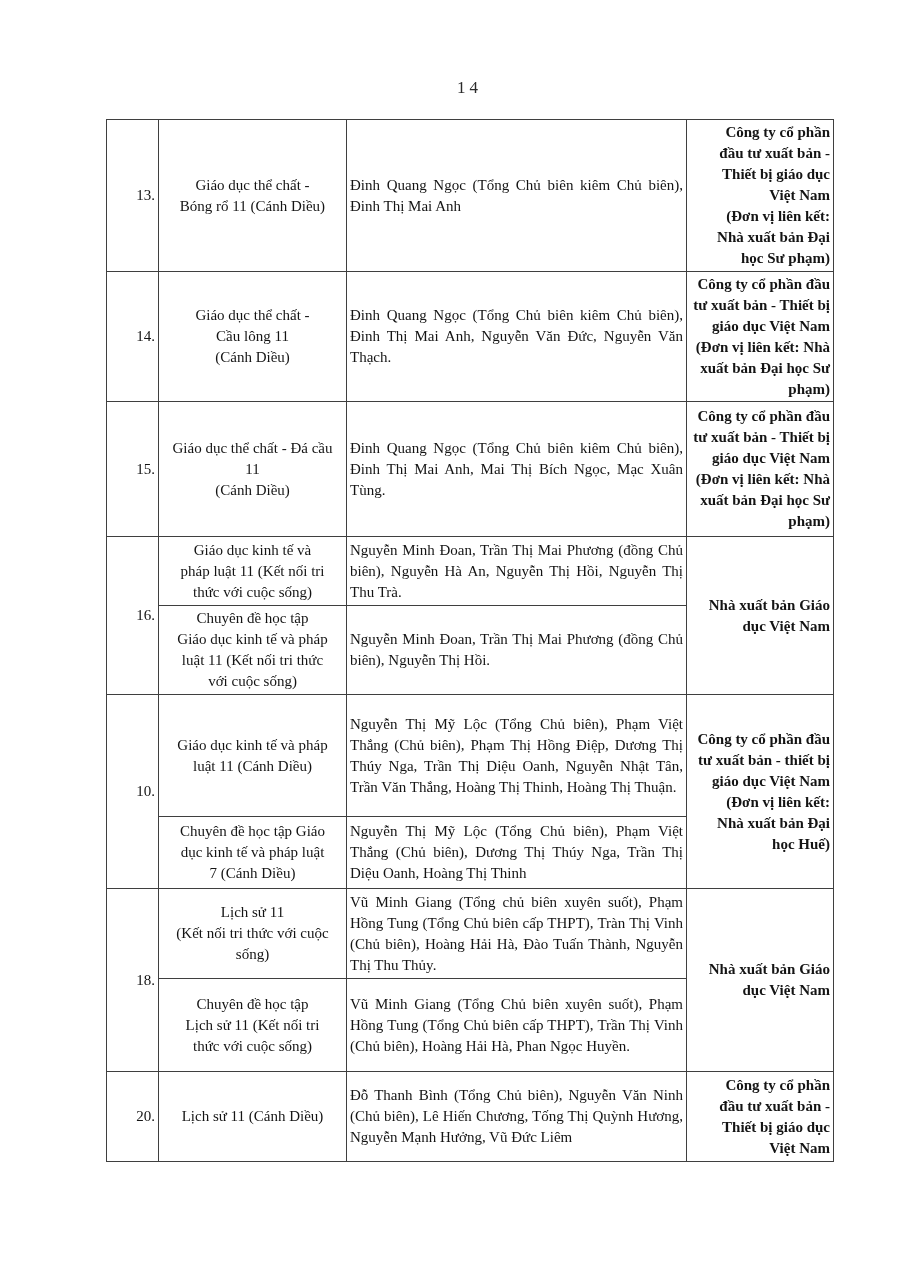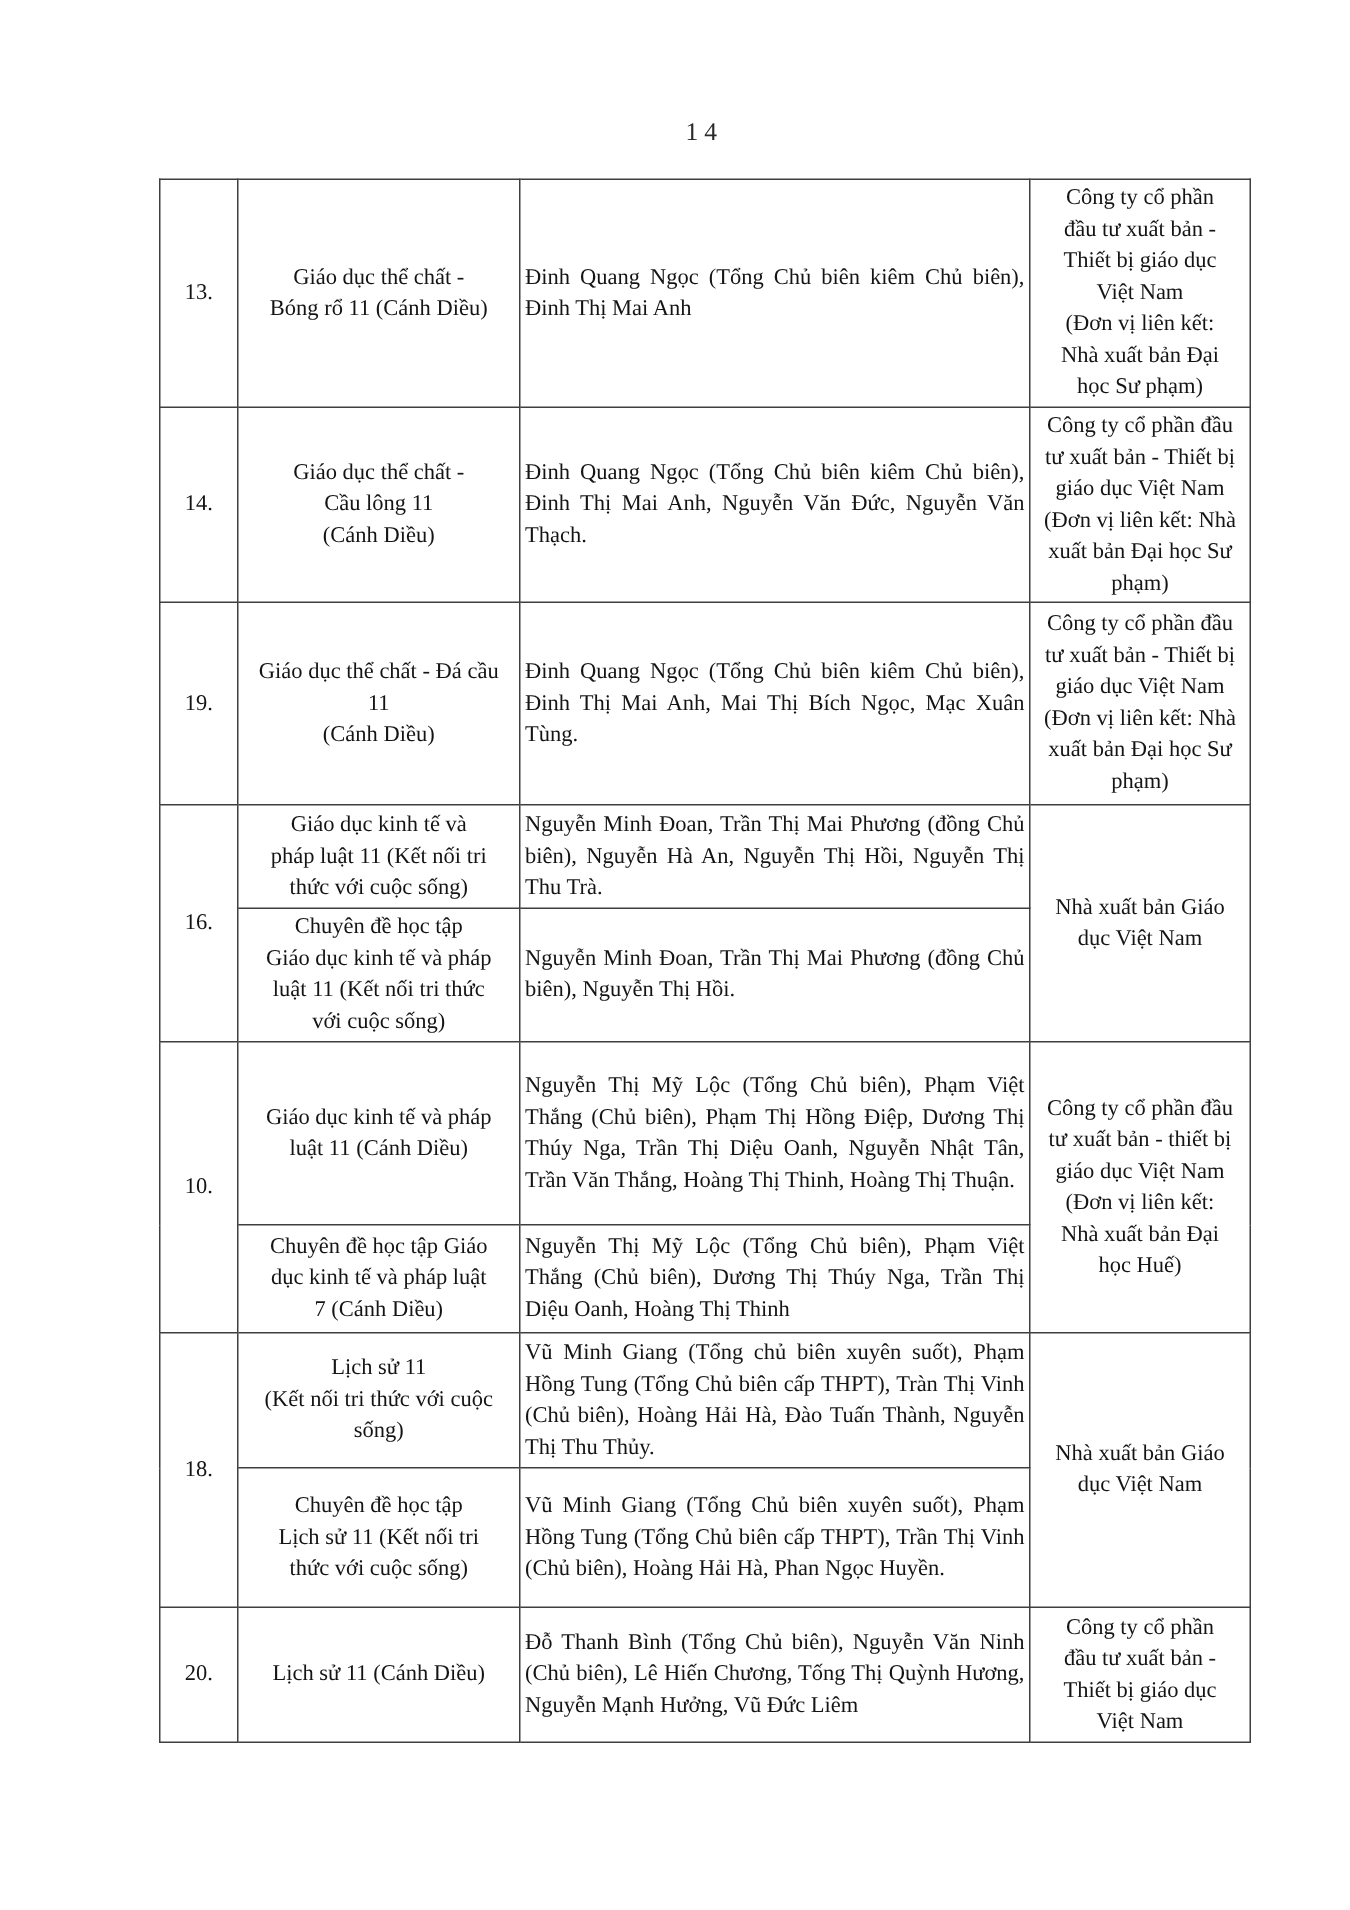--- a/index.html
+++ b/index.html
@@ -29,24 +29,24 @@
   }
   table.booklist td {
     border:1px solid #3f3f3f;
     vertical-align:middle;
     font-size:15px;
     line-height:21px;
     padding:1px 3px;
     color:#141414;
     overflow:hidden;
   }
-  td.num { text-align:center; padding:1px 0; }
+  td.num { text-align:right; padding:1px 0; }
   td.title { white-space:pre-line; text-align:center; }
   td.authors { text-align:justify; }
-  td.publisher { white-space:pre-line; text-align:center; }
+  td.publisher { white-space:pre-line; text-align:right;font-weight:bold; }
   
   tr.h152 { height:152px; }
   tr.h130 { height:130px; }
   tr.h135 { height:135px; }
   tr.h69  { height:69px; }
   tr.h89  { height:89px; }
   tr.h122 { height:122px; }
   tr.h72  { height:72px; }
   tr.h90  { height:90px; }
   tr.h93  { height:93px; }
@@ -89,21 +89,21 @@
         <td class="authors">Đinh Quang Ngọc (Tổng Chủ biên kiêm Chủ biên), Đinh Thị Mai Anh, Nguyễn Văn Đức, Nguyễn Văn Thạch.</td>
         <td class="publisher">Công ty cổ phần đầu
 tư xuất bản - Thiết bị
 giáo dục Việt Nam
 (Đơn vị liên kết: Nhà
 xuất bản Đại học Sư
 phạm)</td>
       </tr>
 
       <tr class="h135">
-        <td class="num">19.</td>
+        <td class="num">15.</td>
         <td class="title">Giáo dục thể chất - Đá cầu
 11
 (Cánh Diều)</td>
         <td class="authors">Đinh Quang Ngọc (Tổng Chủ biên kiêm Chủ biên), Đinh Thị Mai Anh, Mai Thị Bích Ngọc, Mạc Xuân Tùng.</td>
         <td class="publisher">Công ty cổ phần đầu
 tư xuất bản - Thiết bị
 giáo dục Việt Nam
 (Đơn vị liên kết: Nhà
 xuất bản Đại học Sư
 phạm)</td>

